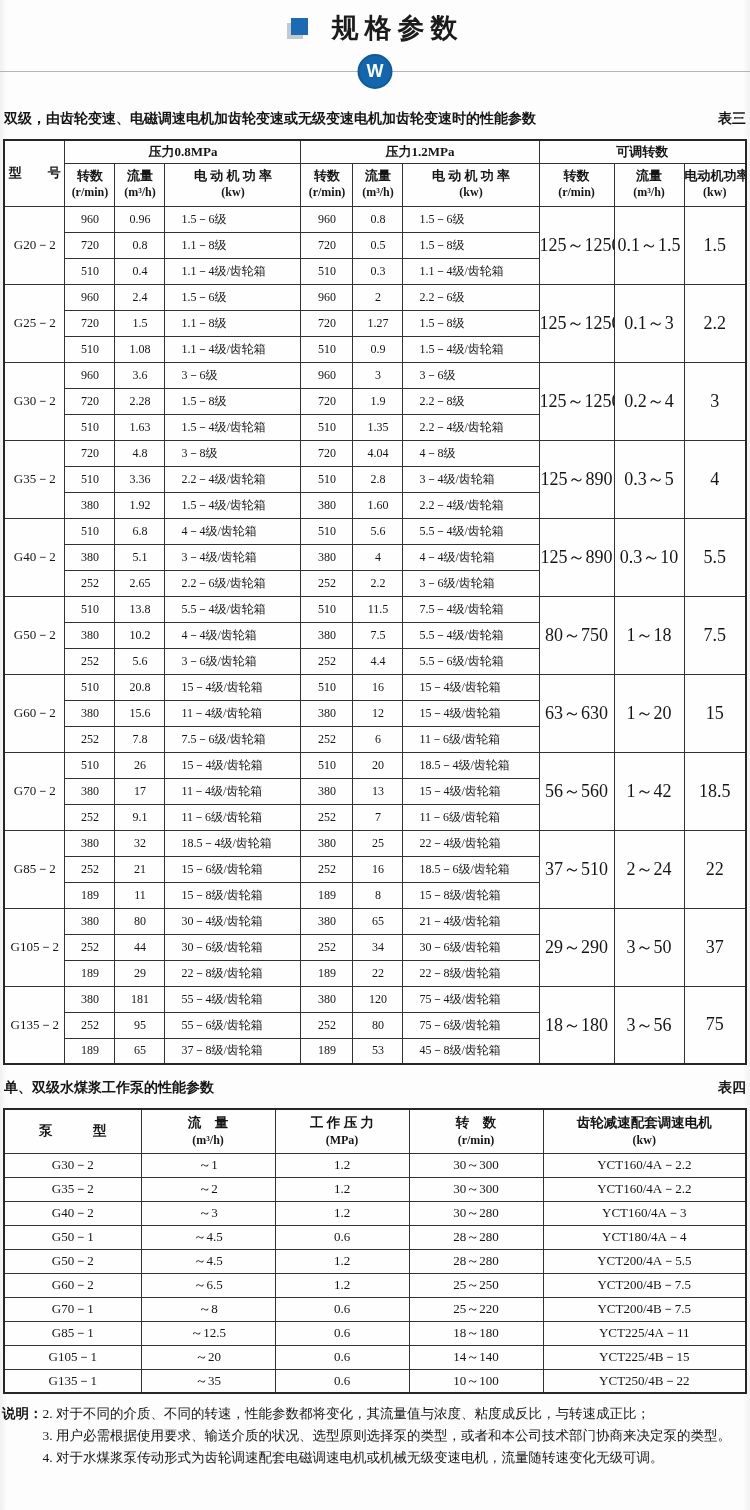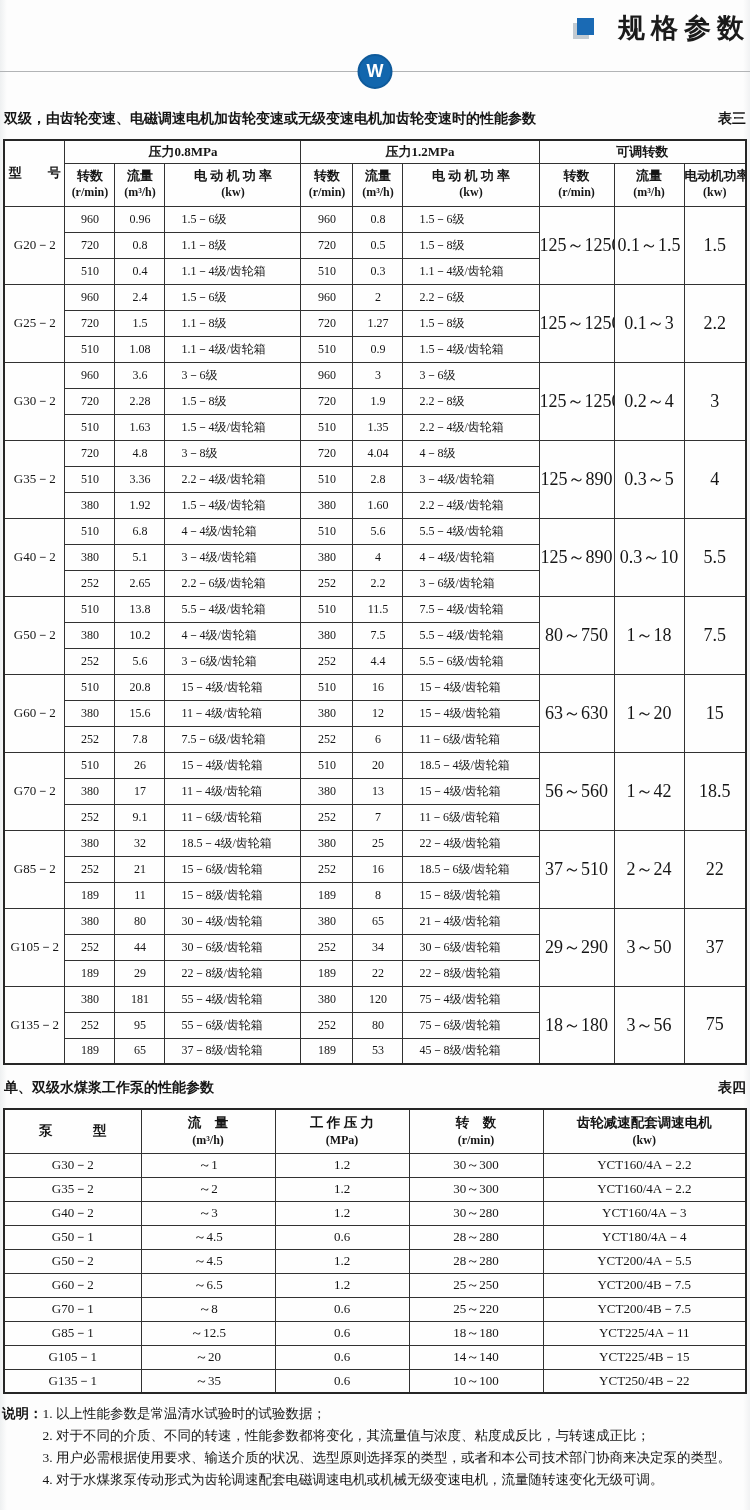--- a/index.html
+++ b/index.html
@@ -10,21 +10,21 @@
     color:#151515;
   }
   .page {
     position:relative;
     width:750px; height:1510px;
     overflow:hidden;
     background:linear-gradient(90deg,#eef0f1 0,#fdfdfd 7px,#fdfdfd 743px,#f1f2f3 100%);
   }
   
   .title-bar {
-    display:flex; justify-content:flex-end; align-items:center;
+    display:flex; justify-content:center; align-items:center;
     gap:23px; padding-top:11px; height:45px;
   }
   .sq-wrap { position:relative; width:22px; height:22px; }
   .sq-shadow { position:absolute; left:0; top:6px; width:16px; height:16px; background:#c2cad1; }
   .sq { position:absolute; left:4px; top:1px; width:17px; height:17px; background:#1a6ab4; }
   .page-title {
     font-family:"Liberation Sans","DejaVu Sans",sans-serif;
     font-size:27px; font-weight:bold; letter-spacing:6px; color:#1b1b1b;
   }
   
@@ -580,20 +580,19 @@
           <td>0.6</td>
           <td>10～100</td>
           <td>YCT250/4B－22</td>
         </tr>
       </tbody>
   </table>
 
   <div class="notes">
     <span class="notes-label">说明：</span>
     <div class="notes-items">
-        <div>1. 以上性能参数是常温清水试验时的试验数据；</div>
         <div>2. 对于不同的介质、不同的转速，性能参数都将变化，其流量值与浓度、粘度成反比，与转速成正比；</div>
         <div>3. 用户必需根据使用要求、输送介质的状况、选型原则选择泵的类型，或者和本公司技术部门协商来决定泵的类型。</div>
         <div>4. 对于水煤浆泵传动形式为齿轮调速配套电磁调速电机或机械无级变速电机，流量随转速变化无级可调。</div>
       </div>
   </div>
 
 </div>
 
 </body></html>

